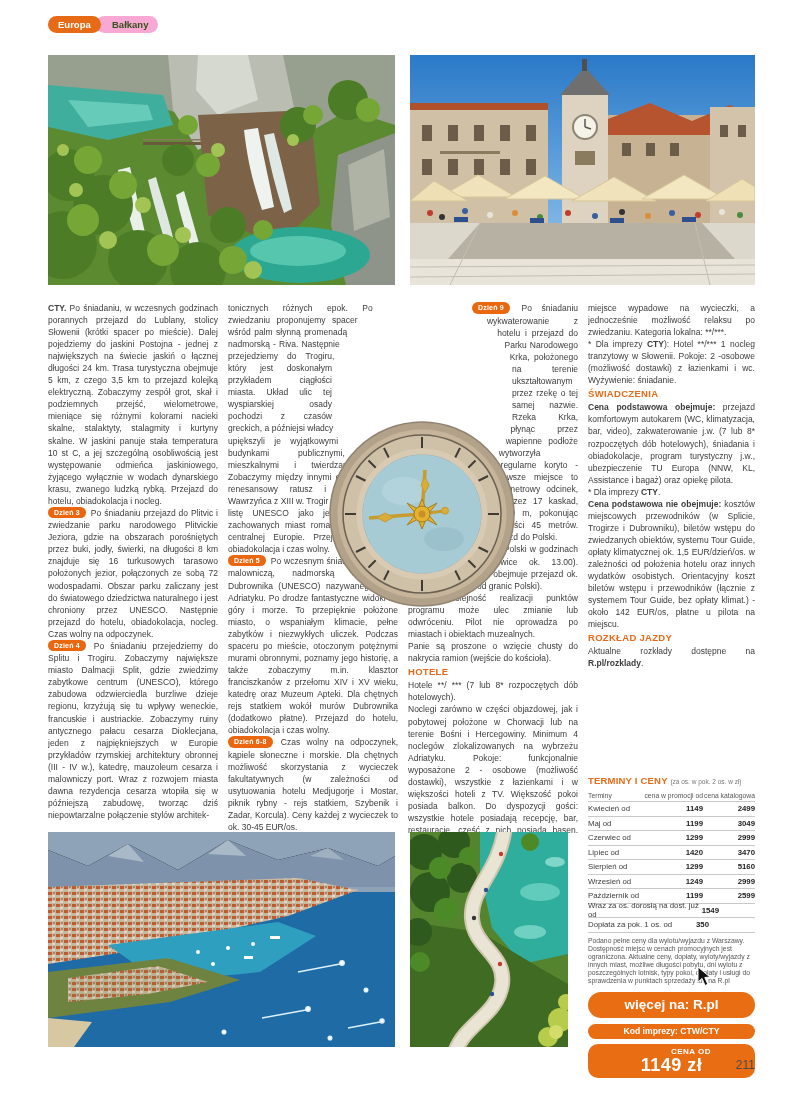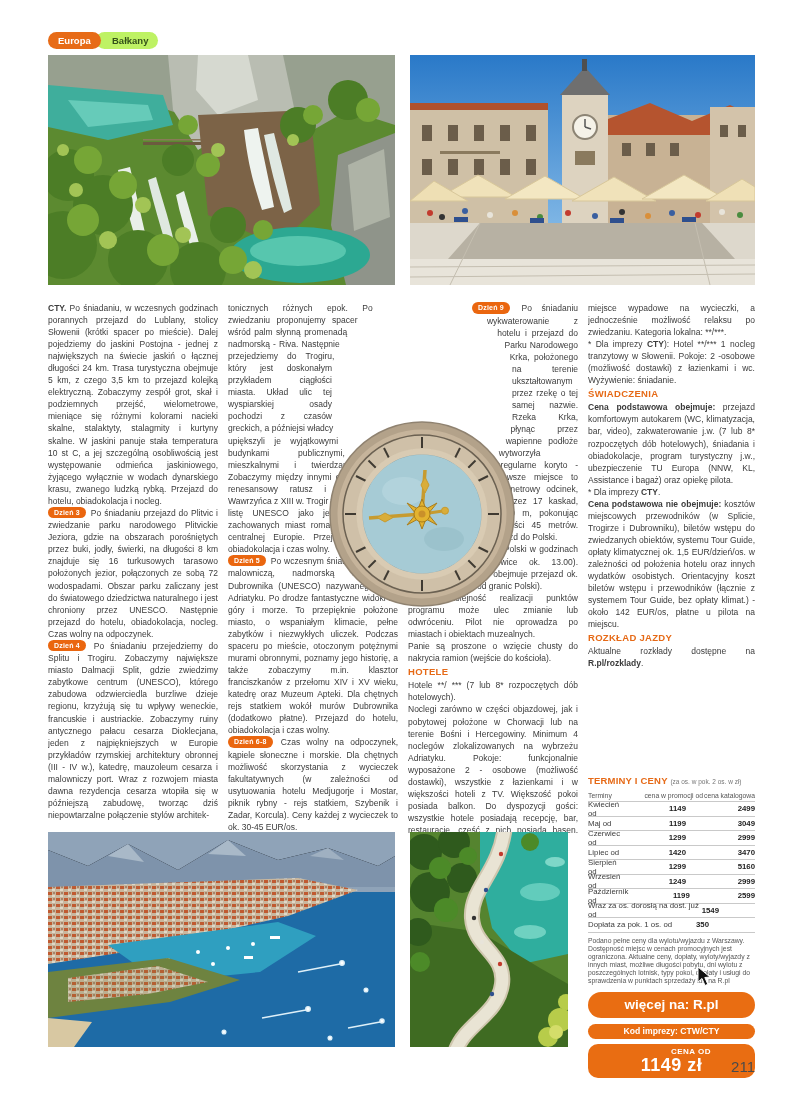--- a/index.html
+++ b/index.html
@@ -1,23 +1,23 @@
 <!DOCTYPE html>
 <html lang="pl"><head>
 <meta charset="utf-8">
 <title>Katalog</title>
 <style>
   html,body{margin:0;padding:0;background:#ffffff;}
   .page{position:relative;width:794px;height:1104px;background:#fff;overflow:hidden;
         font-family:"Liberation Sans","DejaVu Sans",sans-serif;color:#3b3b3b;}
   
-  .tag{position:absolute;top:32px;height:17px;line-height:17px;border-radius:9px;
+  .tag{position:absolute;top:16px;height:17px;line-height:17px;border-radius:9px;
        font-size:9.5px;font-weight:bold;padding:0 10px;}
   .tag-europa{left:48px;background:#e76b17;color:#fff;z-index:2;}
-  .tag-balkany{left:96px;background:#bef264;color:#34511a;padding-left:16px;z-index:1;}
+  .tag-balkany{left:96px;background:#f9a8d4;color:#34511a;padding-left:16px;z-index:1;}
   
   .photo{position:absolute;overflow:hidden;}
   .photo svg{display:block;width:100%;height:100%;}
   .photo-tl{left:48px;top:55px;width:347px;height:230px;}
   .photo-tr{left:410px;top:55px;width:345px;height:230px;}
   .photo-bl{left:48px;top:832px;width:347px;height:215px;}
   .photo-br{left:410px;top:832px;width:158px;height:215px;}
   
   .col{position:absolute;top:302px;width:170px;height:532px;overflow:hidden;
        font-size:8.5px;line-height:12.05px;text-align:justify;}
@@ -34,39 +34,39 @@
                   shape-outside:circle(95px at 12px 92px);}
   
   .clock{position:absolute;left:329px;top:421px;width:186px;height:186px;z-index:3;}
   
   .pricing{position:absolute;left:588px;top:775px;width:167px;}
   .pricing-title{color:#e66a17;font-weight:bold;font-size:9.5px;letter-spacing:.2px;}
   .pricing-title small{color:#777;font-weight:normal;font-size:6.5px;letter-spacing:0;}
   .price-table{margin-top:3px;}
   .pt-head,.pt-row,.pt-xrow{display:flex;align-items:center;border-bottom:1px solid #c9c9c9;}
   .pt-head{font-size:6.8px;color:#555;height:12px;}
-  .pt-row{font-size:7.8px;height:13.5px;gap:17px;}
+  .pt-row{font-size:7.8px;height:13.5px;}
   .pt-xrow{font-size:7.8px;height:13.5px;}
   .pt-c1{flex:1;text-align:left;}
   .pt-c2{width:48px;text-align:right;font-weight:bold;color:#222;}
   .pt-c3{width:52px;text-align:right;font-weight:bold;color:#222;}
   .pt-head .pt-c2,.pt-head .pt-c3{font-weight:normal;color:#555;}
   .pt-head .pt-c2{width:78px;} 
   .pt-xrow .pt-xval{font-weight:bold;color:#222;}
   .footnote{margin-top:4px;font-size:6.8px;line-height:8.1px;color:#555;text-align:left;}
   
   .btn{position:relative;background:#e96d12;color:#fff;text-align:center;font-weight:bold;
        margin-top:6px;cursor:pointer;}
   .btn-more{height:26px;line-height:26px;border-radius:13px;font-size:13.5px;margin-top:7px;}
   .btn-code{height:15px;line-height:15px;border-radius:8px;font-size:8.6px;}
   .btn-price{height:34px;border-radius:10px;padding-top:3px;box-sizing:border-box;margin-top:5px;}
   .btn-price .lbl{display:block;font-size:8px;line-height:9px;letter-spacing:.5px;padding-left:39px;}
   .btn-price .val{display:block;font-size:18px;line-height:19px;letter-spacing:.5px;}
   .cursor{position:absolute;left:697px;top:966px;width:15px;height:21px;z-index:9;}
-  .page-num{position:absolute;right:39px;top:1058px;font-size:15px;color:#4a4a4a;margin-left:36px;}
+  .page-num{position:absolute;right:39px;top:1058px;font-size:12px;color:#4a4a4a;margin-left:36px;}
 </style>
 </head>
 <body>
 
 <div class="page">
 
   <div class="tag tag-balkany">Bałkany</div>
   <div class="tag tag-europa">Europa</div>
 
   <div class="photo photo-tl">

